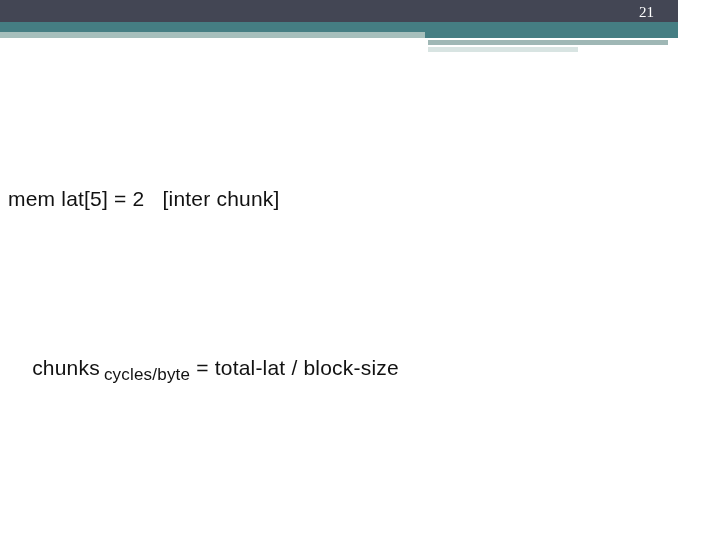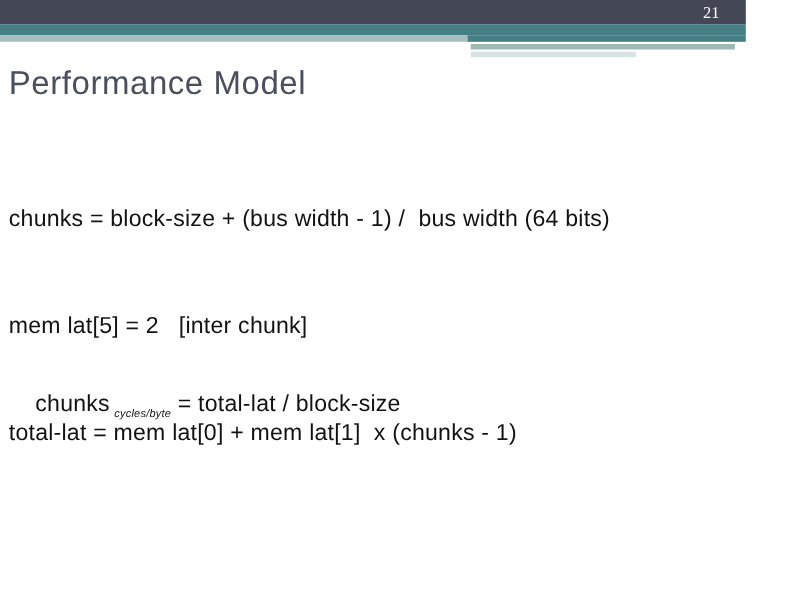--- a/index.html
+++ b/index.html
@@ -45,21 +45,21 @@
     left:8px;top:118px;width:704px;
     font-size:21px;line-height:32.5px;letter-spacing:.2px;
     color:var(--body-text);white-space:pre-wrap;
   }
   .latency-line{
     left:8px;top:318px;width:704px;
     font-size:21px;line-height:33px;letter-spacing:.2px;
     color:var(--body-text);white-space:pre;
   }
   .latency-sub{
-    font-size:10px;position:relative;top:5px;margin-left:4px;letter-spacing:.2px;font-style:italic;
+    font-size:17px;position:relative;top:5px;margin-left:4px;letter-spacing:.2px;
   }
 </style>
 </head>
 <body>
 
 <div class="slide">
 
   <div class="abs bar-dark"></div>
   <div class="abs band-teal"></div>
   <div class="abs band-sage"></div>
@@ -70,25 +70,22 @@
   <div class="abs corner-step-2"></div>
   <div class="abs v1"></div>
   <div class="abs v2"></div>
   <div class="abs v3"></div>
   <div class="abs v4"></div>
   <div class="abs v5"></div>
   <div class="abs v6"></div>
 
   <div class="abs page-number">21</div>
 
-  <div class="abs title">Performance Model</div>
 
   <div class="abs body-block">
-    <div>chunks = block-size + (bus width - 1) /  bus width (64 bits)</div>
     <div>mem lat[5] = 2   [inter chunk]</div>
-    <div>total-lat = mem lat[0] + mem lat[1]  x (chunks - 1)</div>
   </div>
 
   <div class="abs latency-line">
     <span>chunks</span><span class="latency-sub">cycles/byte</span><span> = total-lat / block-size</span>
   </div>
 
 </div>
 
 </body></html>

